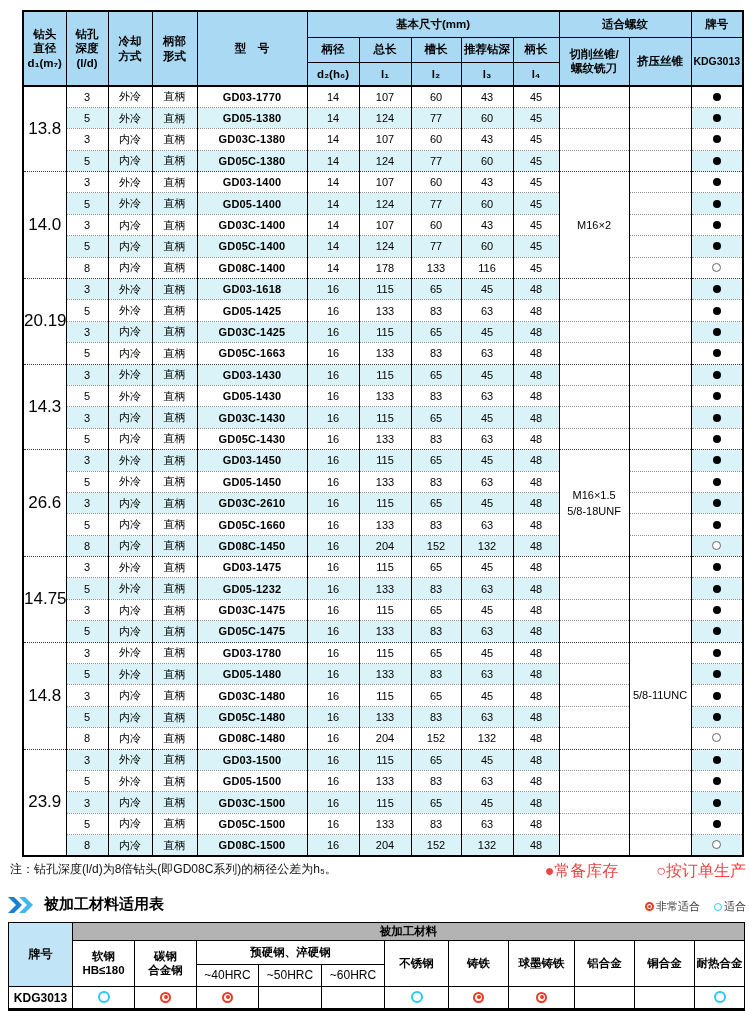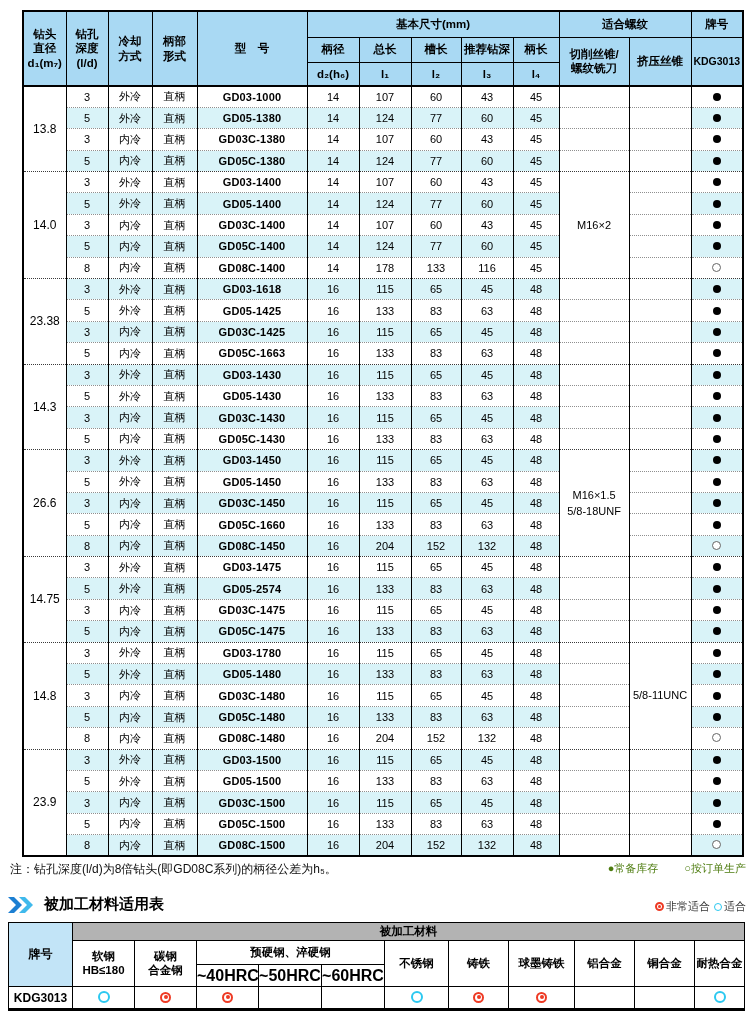--- a/index.html
+++ b/index.html
@@ -21,50 +21,50 @@
   }
   .spec thead .hdr-bottom{border-bottom:2px solid #000;}
   .spec td{
     border-left:1px solid #000;border-right:1px solid #000;
     border-top:1px dotted #8f8f8f;border-bottom:none;
     font-size:11px;text-align:center;vertical-align:middle;padding:0;
     overflow:hidden;white-space:nowrap;
   }
   .spec tr.group-top td{border-top:1px dotted #3a3a3a;}
   .spec td.stripe{background:#d9f3f8;}
-  .spec td.diam{font-size:12px;background:#fff;}
+  .spec td.diam{font-size:17px;background:#fff;}
   .spec td.model{font-weight:bold;letter-spacing:0.2px;}
   .spec td.tap{background:#fff;white-space:pre-line;line-height:1.5;font-size:11px;}
   .spec td.thread{background:#fff;}
   .dot-filled{display:inline-block;width:8px;height:8px;border-radius:50%;background:#000;}
   .dot-open{display:inline-block;width:7px;height:7px;border-radius:50%;border:1.5px solid #666;background:#fff;}
   
   .footnote{position:absolute;left:10px;top:861px;font-size:12px;color:#111;}
-  .stock-legend{position:absolute;right:4px;top:861px;font-size:11px;color:#4d7c0f;display:flex;gap:26px;}
+  .stock-legend{position:absolute;right:4px;top:861px;font-size:16px;color:#ef4444;display:flex;gap:38px;}
   
   .mat-title{position:absolute;left:8px;top:895px;display:flex;align-items:center;gap:8px;}
   .mat-title .txt{font-size:15px;font-weight:bold;color:#000;}
-  .mat-legend{position:absolute;right:4px;top:899px;font-size:11px;color:#333;display:flex;align-items:flex-start;gap:4px;}
+  .mat-legend{position:absolute;right:4px;top:899px;font-size:11px;color:#333;display:flex;align-items:flex-start;gap:14px;}
   .mat-legend .item{display:flex;align-items:center;gap:2px;}
   .rate-excellent{display:inline-block;width:7px;height:7px;border:2.5px solid #ee3a24;border-radius:50%;position:relative;}
   .rate-excellent::after{content:'';position:absolute;inset:1.5px;border-radius:50%;background:#ee3a24;}
   .rate-good{display:inline-block;width:8px;height:8px;border:2px solid #2bc8f0;border-radius:50%;background:#fff;}
   .rate-sm.rate-excellent{width:5px;height:5px;border-width:2px;}
   .rate-sm.rate-excellent::after{inset:1px;}
   .rate-sm.rate-good{width:6px;height:6px;border-width:1.8px;}
   .mat{
     position:absolute;left:8px;top:922px;width:736px;
     border-collapse:collapse;table-layout:fixed;
     border:1.5px solid #000;border-bottom:3px solid #000;
   }
   .mat th,.mat td{border:1px solid #000;text-align:center;vertical-align:middle;padding:0;}
   .mat th{font-size:11.5px;font-weight:bold;line-height:1.2;white-space:pre-line;background:#fff;}
   .mat th.gray{background:#b3b3b3;text-align:center;}
   .mat th.brand{background:#c2e4f7;font-size:12px;}
-  .mat th.hrc{font-size:16px;font-weight:bold;}
+  .mat th.hrc{font-size:12px;font-weight:normal;}
   .mat td.brand-val{font-weight:bold;font-size:12px;}
 </style>
 </head>
 <body>
 
 <table class="spec">
   <colgroup>
     <col style="width:43px">
       <col style="width:42px">
       <col style="width:44px">
@@ -114,21 +114,21 @@
       <th class="hdr-bottom">l₃</th>
       <th class="hdr-bottom">l₄</th>
     </tr>
   </thead>
   <tbody>
       <tr style="height: 21.4px;">
         <td class="diam" rowspan="4">13.8</td>
         <td class="num">3</td>
         <td class="cn">外冷</td>
         <td class="cn">直柄</td>
-        <td class="model">GD03-1000</td>
+        <td class="model">GD03-1770</td>
         <td class="num">14</td>
         <td class="num">107</td>
         <td class="num">60</td>
         <td class="num">43</td>
         <td class="num">45</td>
         <td class="thread"></td>
         <td class="thread"></td>
         <td class="stock"><span class="dot-filled"></span></td>
       </tr>
       <tr style="height: 21.4px;">
@@ -234,21 +234,21 @@
         <td class="model">GD08C-1400</td>
         <td class="num">14</td>
         <td class="num">178</td>
         <td class="num">133</td>
         <td class="num">116</td>
         <td class="num">45</td>
         <td class="thread"></td>
         <td class="stock"><span class="dot-open"></span></td>
       </tr>
       <tr class="group-top" style="height: 21.4px;">
-        <td class="diam" rowspan="4">23.38</td>
+        <td class="diam" rowspan="4">20.19</td>
         <td class="num stripe">3</td>
         <td class="cn stripe">外冷</td>
         <td class="cn stripe">直柄</td>
         <td class="model stripe">GD03-1618</td>
         <td class="num stripe">16</td>
         <td class="num stripe">115</td>
         <td class="num stripe">65</td>
         <td class="num stripe">45</td>
         <td class="num stripe">48</td>
         <td class="thread"></td>
@@ -380,21 +380,21 @@
         <td class="num">83</td>
         <td class="num">63</td>
         <td class="num">48</td>
         <td class="thread"></td>
         <td class="stock"><span class="dot-filled"></span></td>
       </tr>
       <tr style="height: 21.4px;">
         <td class="num stripe">3</td>
         <td class="cn stripe">内冷</td>
         <td class="cn stripe">直柄</td>
-        <td class="model stripe">GD03C-1450</td>
+        <td class="model stripe">GD03C-2610</td>
         <td class="num stripe">16</td>
         <td class="num stripe">115</td>
         <td class="num stripe">65</td>
         <td class="num stripe">45</td>
         <td class="num stripe">48</td>
         <td class="thread"></td>
         <td class="stock stripe"><span class="dot-filled"></span></td>
       </tr>
       <tr style="height: 21.4px;">
         <td class="num">5</td>
@@ -434,21 +434,21 @@
         <td class="num">45</td>
         <td class="num">48</td>
         <td class="thread"></td>
         <td class="thread"></td>
         <td class="stock"><span class="dot-filled"></span></td>
       </tr>
       <tr style="height: 21.4px;">
         <td class="num stripe">5</td>
         <td class="cn stripe">外冷</td>
         <td class="cn stripe">直柄</td>
-        <td class="model stripe">GD05-2574</td>
+        <td class="model stripe">GD05-1232</td>
         <td class="num stripe">16</td>
         <td class="num stripe">133</td>
         <td class="num stripe">83</td>
         <td class="num stripe">63</td>
         <td class="num stripe">48</td>
         <td class="thread"></td>
         <td class="thread"></td>
         <td class="stock stripe"><span class="dot-filled"></span></td>
       </tr>
       <tr style="height: 21.4px;">

